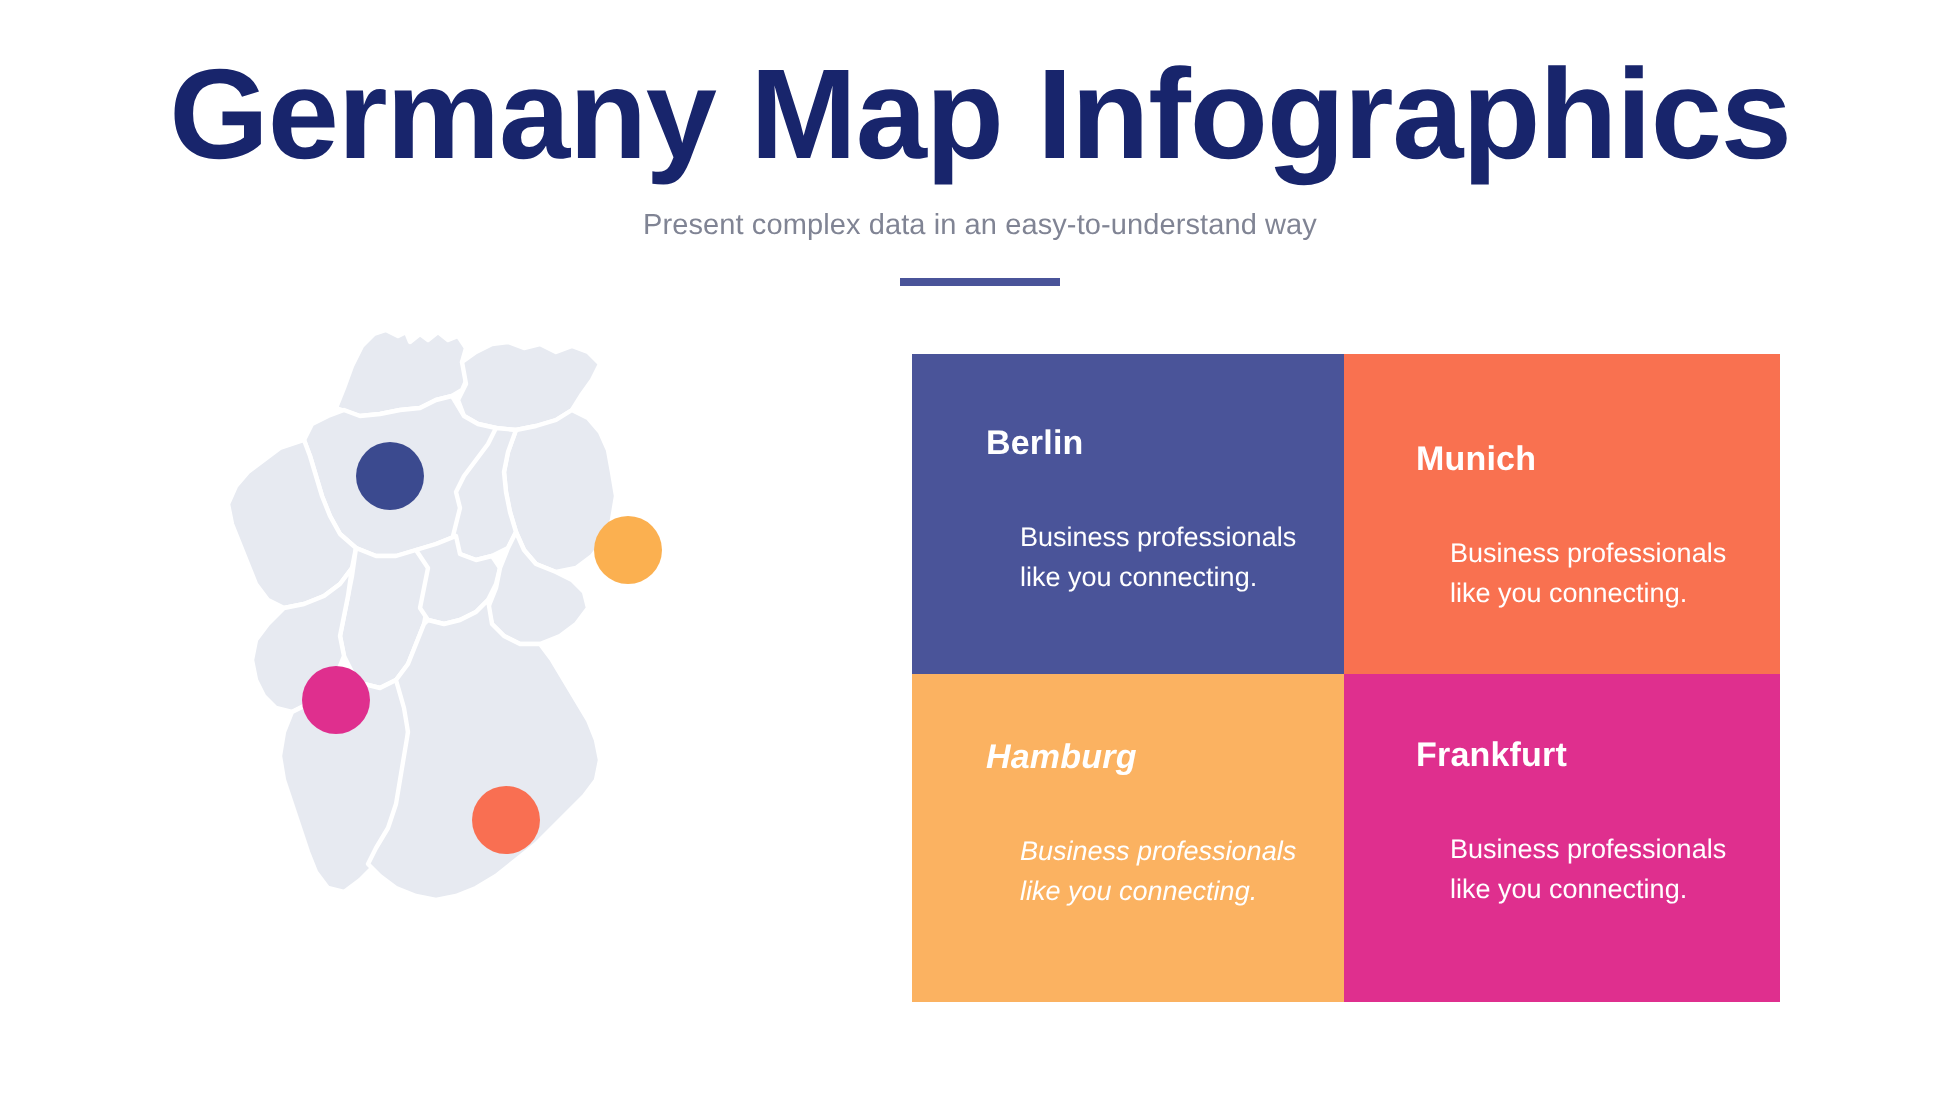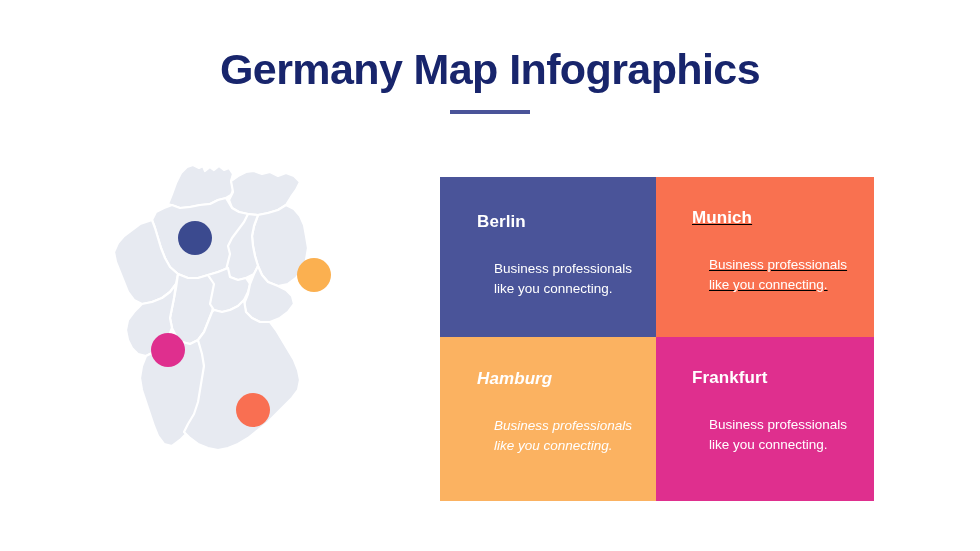--- a/index.html
+++ b/index.html
@@ -26,22 +26,22 @@
   
   .header {
     position: absolute;
     left: 0;
     top: 0;
     width: 980px;
     text-align: center;
   }
   .page-title {
     margin: 0;
-    padding-top: 46px;
-    font-size: 43px;
+    padding-top: 23px;
+    font-size: 64px;
     font-weight: bold;
     letter-spacing: -0.6px;
     line-height: 1.08;
     color: #18256c;
     font-family: "Liberation Sans", sans-serif;
   }
   .page-subtitle {
     margin: 0;
     padding-top: 13px;
     font-size: 14.5px;
@@ -73,41 +73,41 @@
     fill: #e7eaf1;
     stroke: #ffffff;
     stroke-width: 2.2;
     stroke-linejoin: round;
   }
   .map-dot { stroke: none; }
 
   
   .card-grid {
     position: absolute;
-    left: 440px;
+    left: 456px;
     top: 177px;
     width: 368px;
     height: 324px;
     display: grid;
     grid-template-columns: 216px 218px;
     grid-template-rows: 160px 164px;
   }
   .card {
     position: relative;
     box-sizing: border-box;
     padding: 36px 0 0 37px;
     overflow: hidden;
   }
   .card-berlin    { background: #4a5499; }
   .card-munich    { background: #f97150; }
   .card-hamburg   { background: #fbb261; }
   .card-frankfurt { background: #df2f8e; }
 
   .card-munich, .card-frankfurt { padding-left: 36px; }
-  .card-munich    { padding-top: 32px; text-decoration: underline; }
+  .card-munich    { padding-top: 44px; }
   .card-frankfurt { padding-top: 32px; }
   .card-hamburg   { padding-top: 33px; font-style: italic; }
 
   .card-title {
     margin: 0;
     font-size: 17px;
     font-weight: bold;
     color: #ffffff;
     letter-spacing: 0.1px;
     line-height: 1;
@@ -122,20 +122,21 @@
     max-width: 152px;
   }
 </style>
 </head>
 <body>
 
 <div id="slide">
 
   <div class="header">
     <h1 class="page-title">Germany Map Infographics</h1>
+    <p class="page-subtitle">Present complex data in an easy-to-understand way</p>
     <div class="title-rule"></div>
   </div>
 
   <div class="map-panel">
     <svg class="map-svg" viewBox="78 160 330 355" xmlns="http://www.w3.org/2000/svg">
 
       <g>
 
         <path class="map-region" d="M168 204 L172 194 L176 183 L181 173 L187 167 L193 165 L199 168 L203 166 L205 171
              L210 167 L214 170 L219 166 L224 170 L229 168 L233 174 L231 181 L234 188 L231 195

